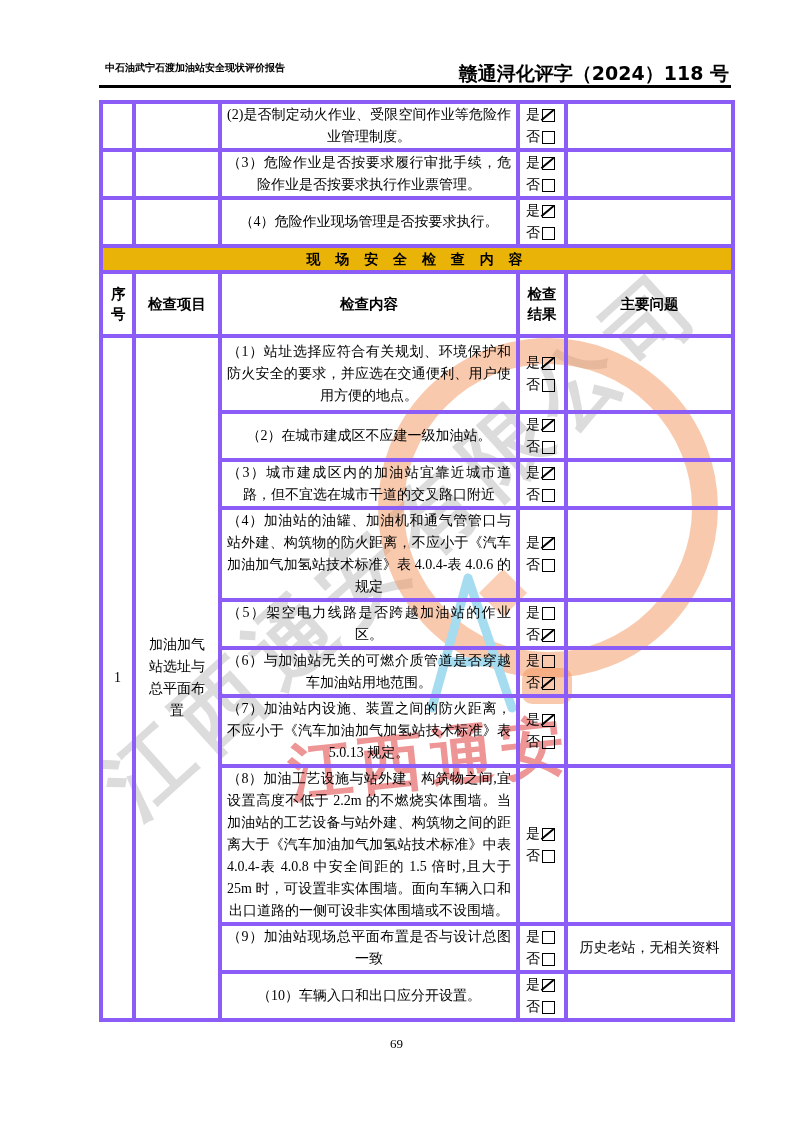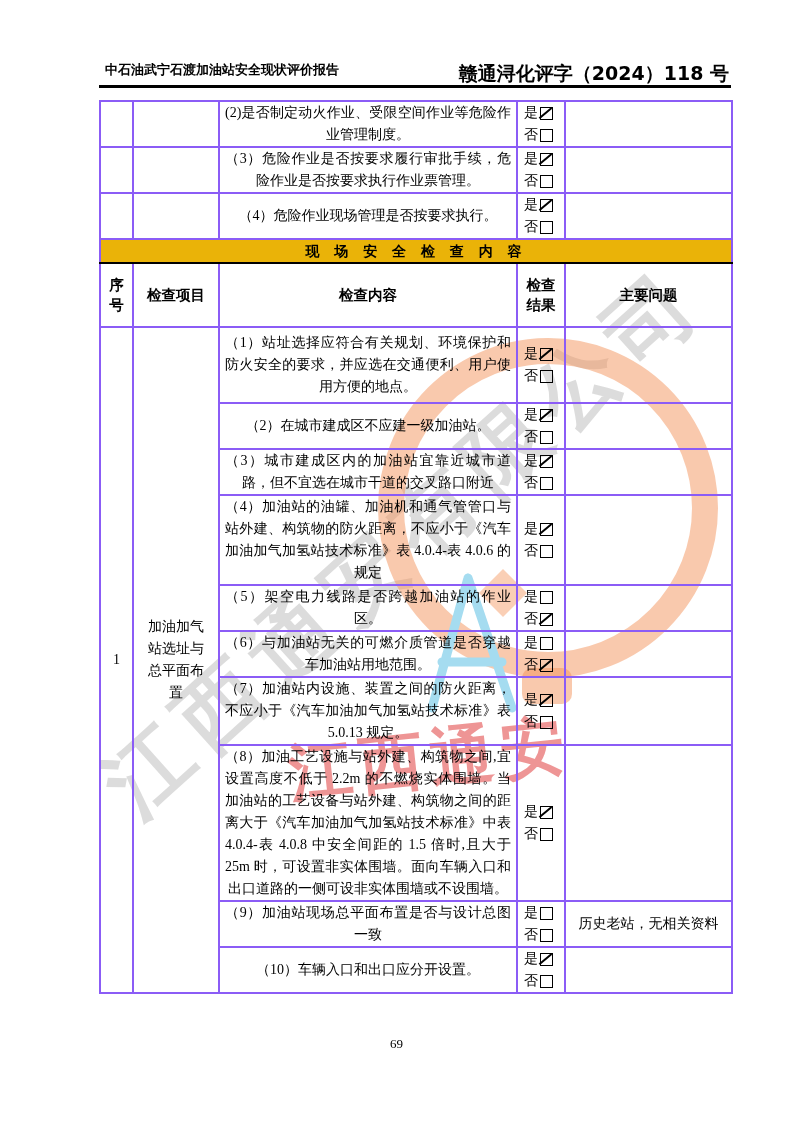--- a/index.html
+++ b/index.html
@@ -1,19 +1,19 @@
 <!DOCTYPE html>
 <html><head>
 <meta charset="utf-8">
 <style>
   html,body{margin:0;padding:0;background:#888;}
   .page{position:relative;width:793px;height:1122px;background:#ffffff;margin:0 auto;overflow:hidden;
         font-family:"Liberation Serif","DejaVu Serif",serif;color:#000;}
   
-  .hdr-left{position:absolute;left:105px;top:61px;font-size:13px;font-weight:bold;
+  .hdr-left{position:absolute;left:105px;top:61px;font-size:10px;font-weight:bold;
             font-family:"DejaVu Sans","Liberation Sans",sans-serif;}
   .hdr-right{position:absolute;right:64px;top:61px;font-size:19px;font-weight:bold;
              font-family:"DejaVu Sans","Liberation Sans",sans-serif;}
   .hdr-rule{position:absolute;left:99px;top:85px;width:632px;height:3px;background:#000;}
   
   .wm{position:absolute;left:0;top:0;width:100%;height:100%;pointer-events:none;z-index:0;}
   .wm-ring{position:absolute;left:378px;top:338px;width:340px;height:340px;border-radius:50%;
            border:26px solid rgba(243,148,92,0.50);box-sizing:border-box;}
   .wm-blob{position:absolute;left:522px;top:668px;width:50px;height:36px;border-radius:10px;
            background:rgba(243,148,92,0.50);}
@@ -21,21 +21,21 @@
               transform:rotate(45deg);}
   .wm-gray{position:absolute;left:118px;top:742px;font-size:84px;font-weight:bold;white-space:nowrap;
            letter-spacing:12px;color:rgba(140,140,140,0.30);transform:rotate(-42deg);
            transform-origin:0 50%;font-family:"DejaVu Sans","Liberation Sans",sans-serif;}
   .wm-red{position:absolute;left:288px;top:716px;font-size:64px;font-weight:bold;white-space:nowrap;
           letter-spacing:7px;color:rgba(226,72,72,0.58);transform:rotate(-6deg);
           font-family:"DejaVu Sans","Liberation Sans",sans-serif;}
   
   .tbl-wrap{position:absolute;left:99px;top:100px;z-index:1;}
   table{border-collapse:collapse;table-layout:fixed;width:632px;}
-  td{border:2px solid #8b5cf6;padding:0 5px;font-size:14px;line-height:22px;vertical-align:middle;
+  td{border:4px solid #8b5cf6;padding:0 5px;font-size:14px;line-height:22px;vertical-align:middle;
      overflow:hidden;background:transparent;}
   table{border:2px solid #000;}
   .content{text-align:justify;text-align-last:center;}
   .c1{text-align:center;font-weight:bold;padding:0 8px;}
   .c2{text-align:center;padding:0 11px;}
   .seqcell{font-weight:normal;text-align:center;}
   .result{padding:0 2px;}
   .issue{text-align:center;}
   .band{background:#eab308;text-align:center;font-weight:bold;letter-spacing:5px;
         font-family:"DejaVu Sans","Liberation Sans",sans-serif;font-size:14px;

